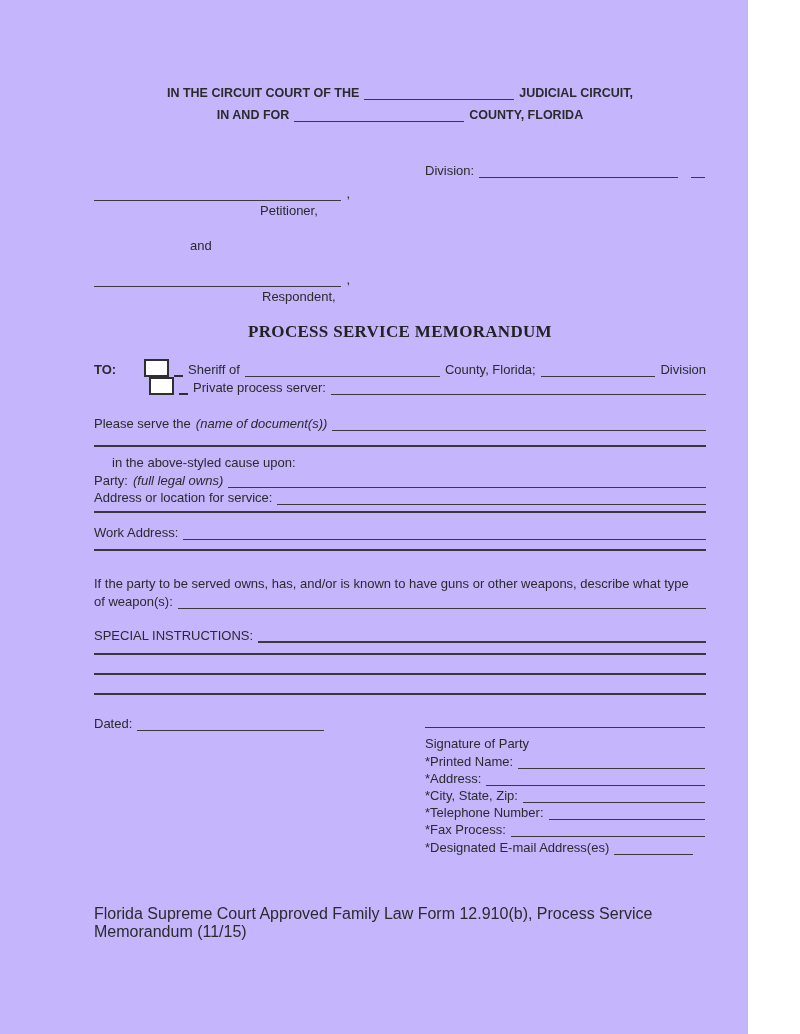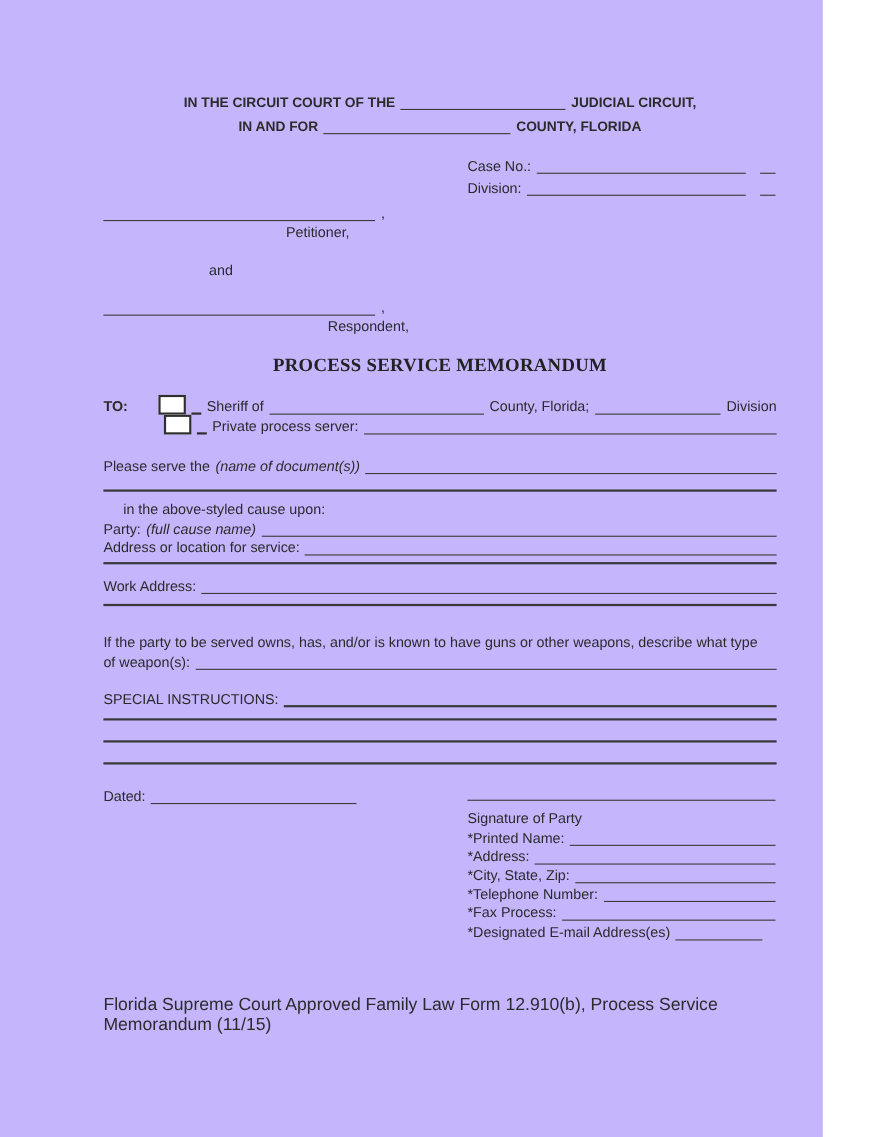--- a/index.html
+++ b/index.html
@@ -47,46 +47,41 @@
     <span>IN THE CIRCUIT COURT OF THE</span>
     <span class="u" style="width:150px;"></span>
     <span>JUDICIAL CIRCUIT,</span>
   </div>
   <div class="row center hdr" style="top:108px;left:0;width:800px;">
     <span>IN AND FOR</span>
     <span class="u" style="width:170px;"></span>
     <span>COUNTY, FLORIDA</span>
   </div>
 
-  <div class="row" style="top:143px;left:425px;width:280px;">
-    <span>Case No.:</span>
-    <span class="fill"></span>
-    <span class="tail"></span>
-  </div>
   <div class="row" style="top:163px;left:425px;width:280px;">
     <span>Division:</span>
     <span class="fill"></span>
     <span class="tail"></span>
   </div>
 
   <div class="row" style="top:186px;left:94px;width:256px;">
     <span class="fill"></span>
     <span class="comma">,</span>
   </div>
   <div class="row" style="top:203px;left:260px;">
     <span>Petitioner,</span>
   </div>
   <div class="row" style="top:238px;left:190px;">
     <span>and</span>
   </div>
   <div class="row" style="top:272px;left:94px;width:256px;">
     <span class="fill"></span>
     <span class="comma">,</span>
   </div>
-  <div class="row" style="top:289px;left:262px;margin-left:36px;">
+  <div class="row" style="top:289px;left:262px;">
     <span>Respondent,</span>
   </div>
 
   <div class="title" style="top:322px;">PROCESS SERVICE MEMORANDUM</div>
 
   <div class="row" style="top:359px;left:94px;width:612px;">
     <span class="to-label">TO:</span>
     <span class="cb"></span>
       <span class="cbtail"></span>
     <span>Sheriff of</span>
@@ -107,21 +102,21 @@
     <span>Please serve the</span>
     <span class="italic">(name of document(s))</span>
     <span class="fill"></span>
   </div>
   <div class="heavyline" style="top:445px;left:94px;width:612px;"></div>
   <div class="row" style="top:455px;left:112px;">
     <span>in the above-styled cause upon:</span>
   </div>
   <div class="row" style="top:473px;left:94px;width:612px;">
     <span>Party:</span>
-    <span class="italic">(full cause name)</span>
+    <span class="italic">(full legal owns)</span>
     <span class="fill"></span>
   </div>
   <div class="row" style="top:490px;left:94px;width:612px;">
     <span>Address or location for service:</span>
     <span class="fill"></span>
   </div>
   <div class="heavyline" style="top:511px;left:94px;width:612px;"></div>
   <div class="row" style="top:525px;left:94px;width:612px;">
     <span>Work Address:</span>
     <span class="fill"></span>

